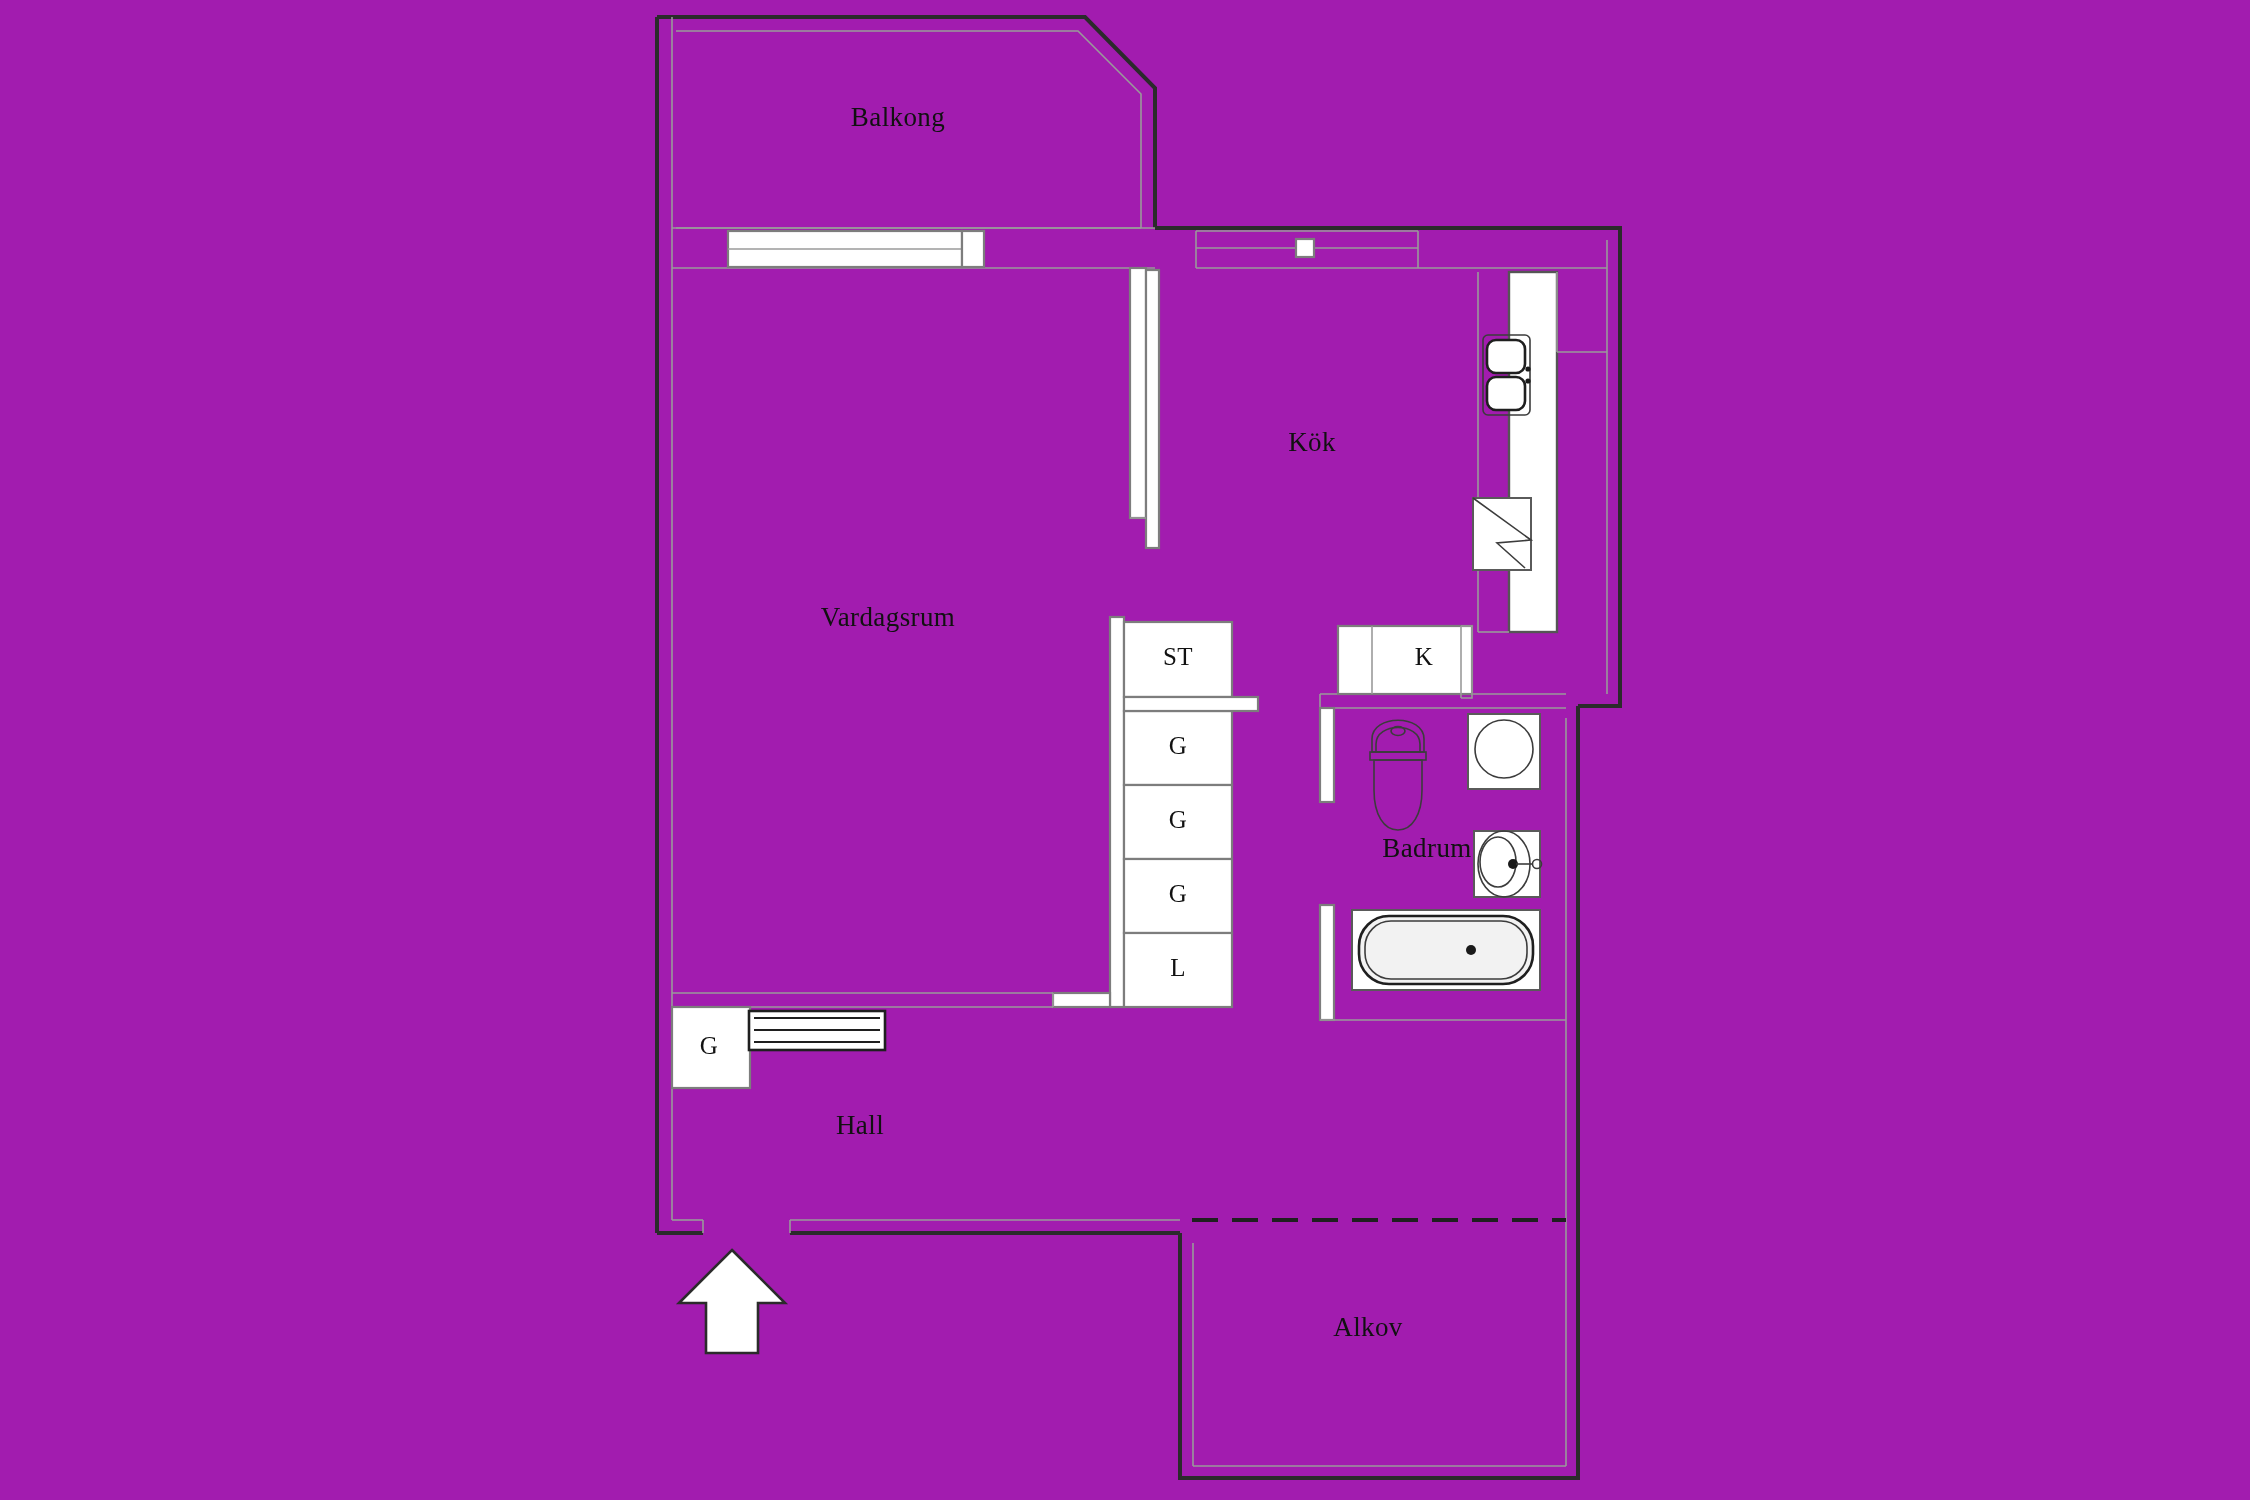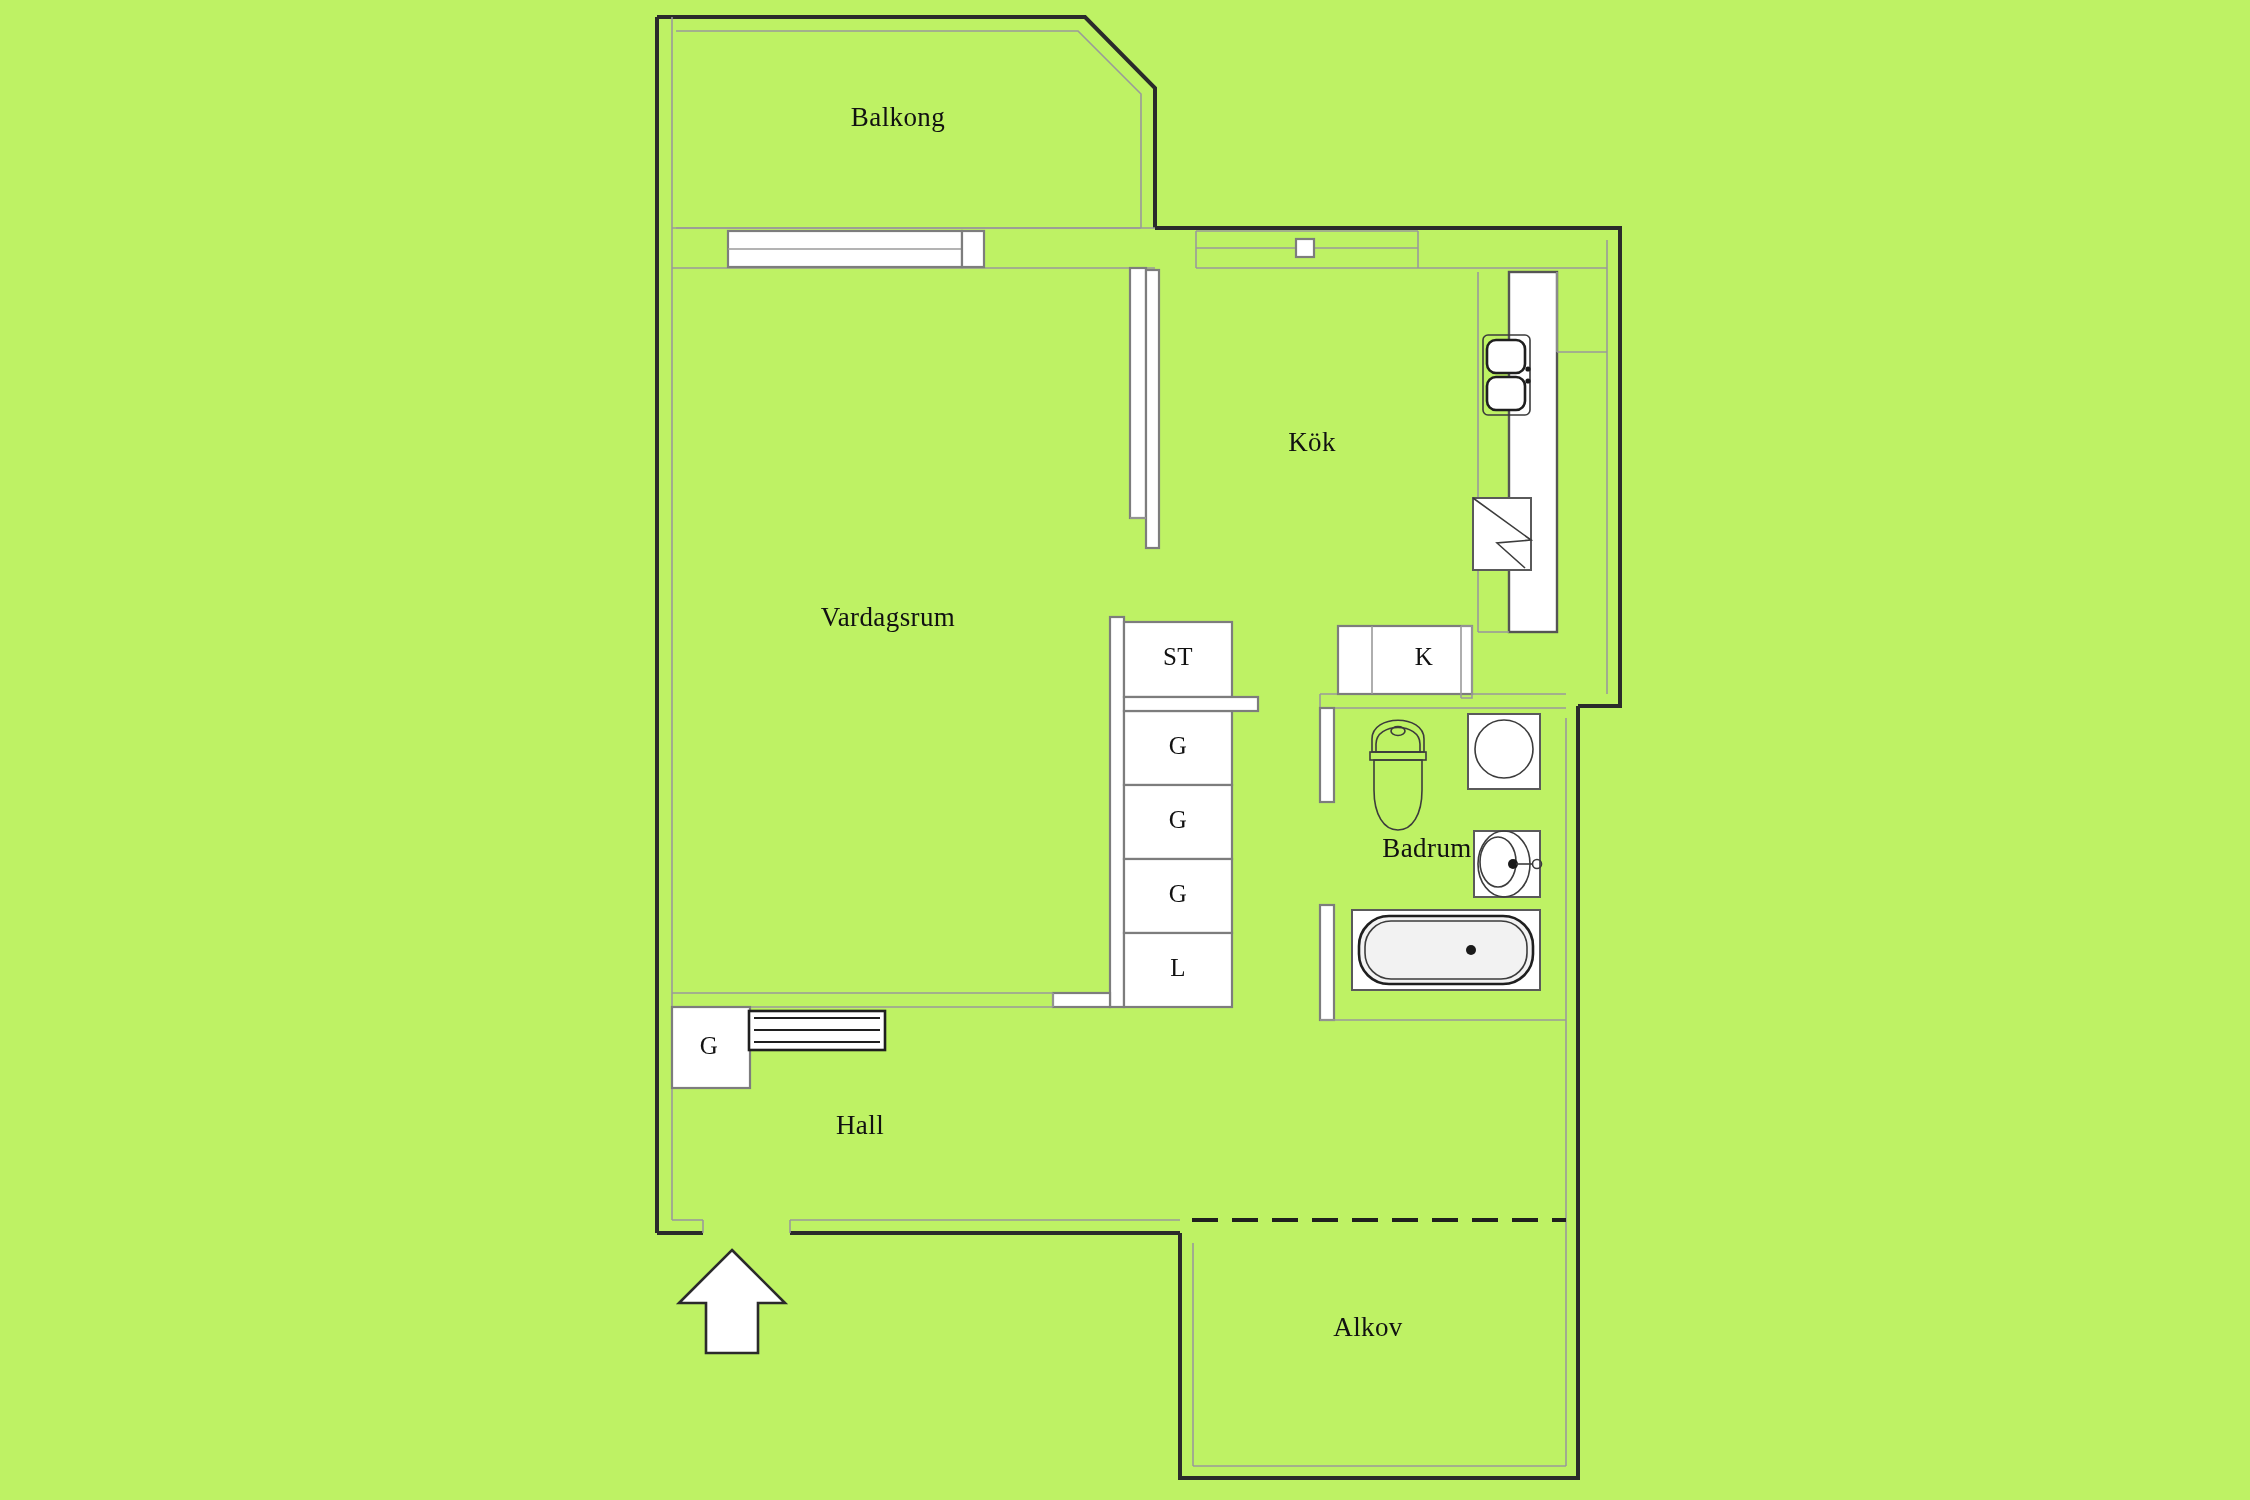--- a/index.html
+++ b/index.html
@@ -11,21 +11,21 @@
   body {
     width: 2250px;
     height: 1500px;
     overflow: hidden;
     font-family: "Liberation Serif", "DejaVu Serif", serif;
   }
   #floorplan-root {
     position: relative;
     width: 2250px;
     height: 1500px;
-    background: #bef264;
+    background: #a21caf;
   }
   svg#plan {
     display: block;
     width: 2250px;
     height: 1500px;
   }
   .wall-outer {
     fill: none;
     stroke: #2b2b2b;
     stroke-width: 4;

